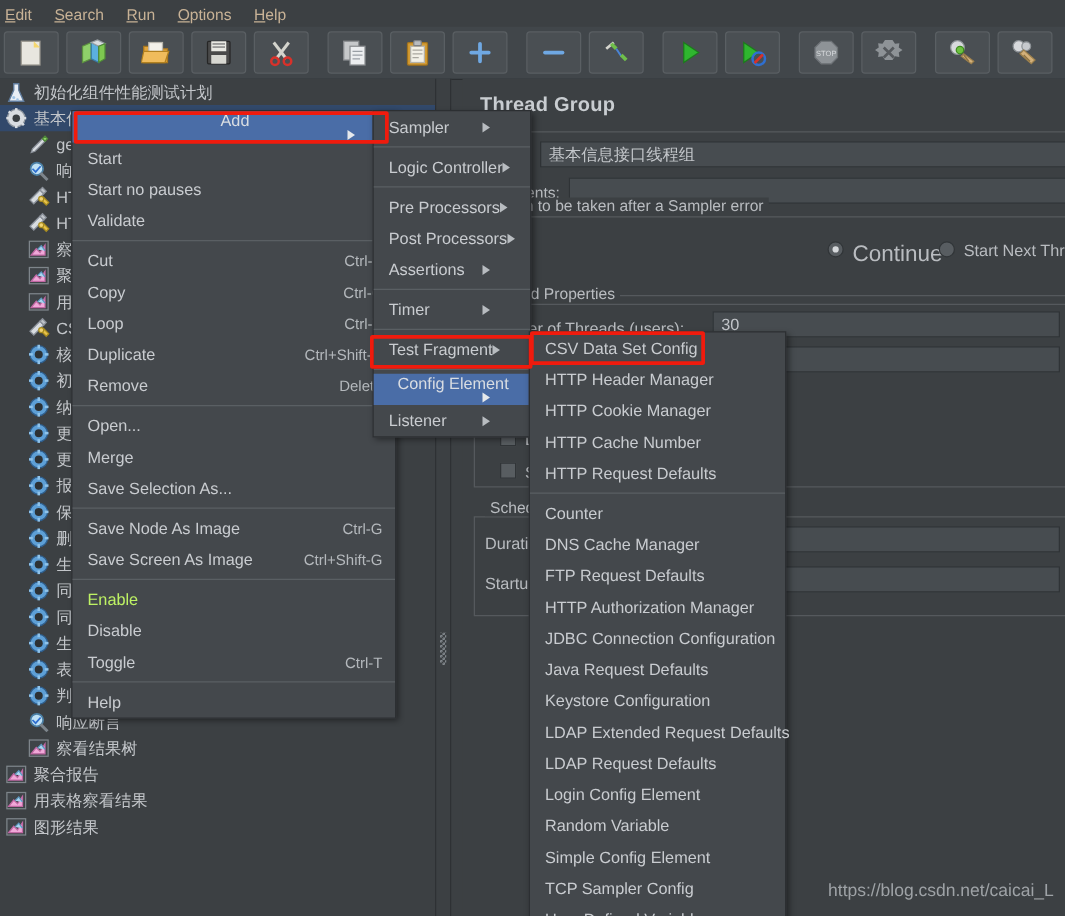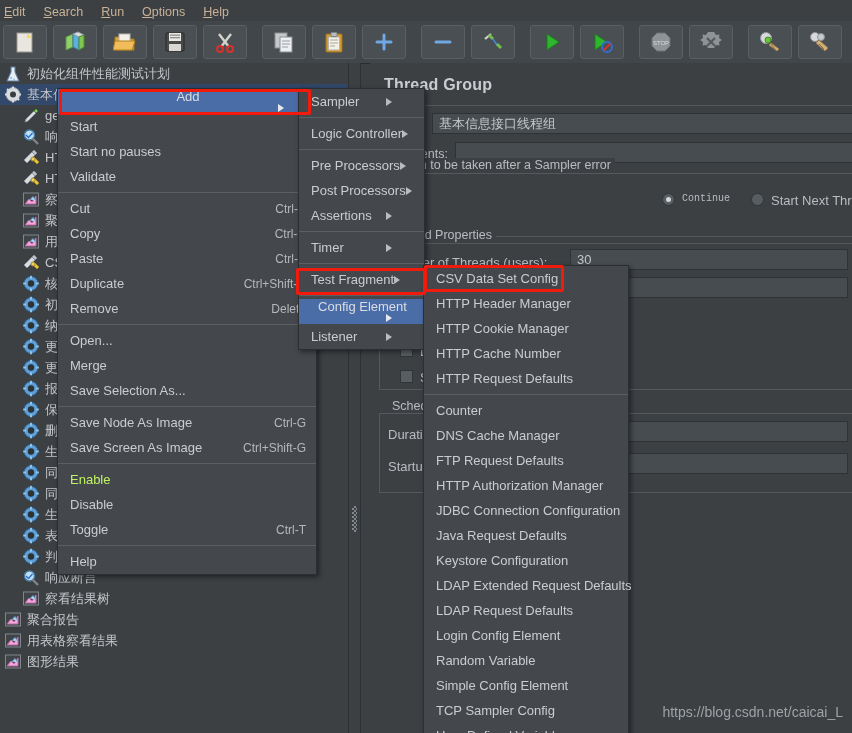--- a/index.html
+++ b/index.html
@@ -580,21 +580,21 @@
 
   <div class="rlabel" style="left:14px;top:55px;">Name:</div>
   <div class="rfield" style="left:62px;top:50px;width:424px;height:21px;">基本信息接口线程组</div>
 
   <div class="rlabel" style="left:14px;top:84px;">Comments:</div>
   <div class="rfield" style="left:85px;top:79px;width:401px;height:21px;"></div>
 
   <div class="rgroup" style="left:9px;top:110px;width:477px;height:64px;"></div>
   <div class="rgroup-title" style="left:18px;top:95px;">Action to be taken after a Sampler error</div>
   <div class="radio on" style="left:292px;top:130px;"></div>
-  <div class="rlabel" style="left:312px;top:130px;font-size:10px;font-family:Liberation Mono, monospace;">Continue</div>
+  <div class="rlabel" style="left:312px;top:130px;font-size:18px;">Continue</div>
   <div class="radio" style="left:381px;top:130px;"></div>
   <div class="rlabel" style="left:401px;top:130px;font-size:13px;">Start Next Thread Loop</div>
 
   <div class="rgroup" style="left:9px;top:180px;width:477px;height:147px;"></div>
   <div class="rgroup-title" style="left:18px;top:165px;">Thread Properties</div>
 
   <div class="rlabel" style="left:18px;top:192px;font-size:13px;">Number of Threads (users):</div>
   <div class="rfield" style="left:200px;top:186px;width:278px;height:21px;">30</div>
 
   <div class="rlabel" style="left:18px;top:220px;font-size:13px;">Ramp-Up Period (in seconds):</div>
@@ -631,21 +631,21 @@
     <div class="psep"></div>
     <div class="pitem">
       <span>Cut</span>
       <span class="acc">Ctrl-X</span>
     </div>
     <div class="pitem">
       <span>Copy</span>
       <span class="acc">Ctrl-C</span>
     </div>
     <div class="pitem">
-      <span>Paste</span>
+      <span>Loop</span>
       <span class="acc">Ctrl-V</span>
     </div>
     <div class="pitem">
       <span>Duplicate</span>
       <span class="acc">Ctrl+Shift-C</span>
     </div>
     <div class="pitem">
       <span>Remove</span>
       <span class="acc">Delete</span>
     </div>

